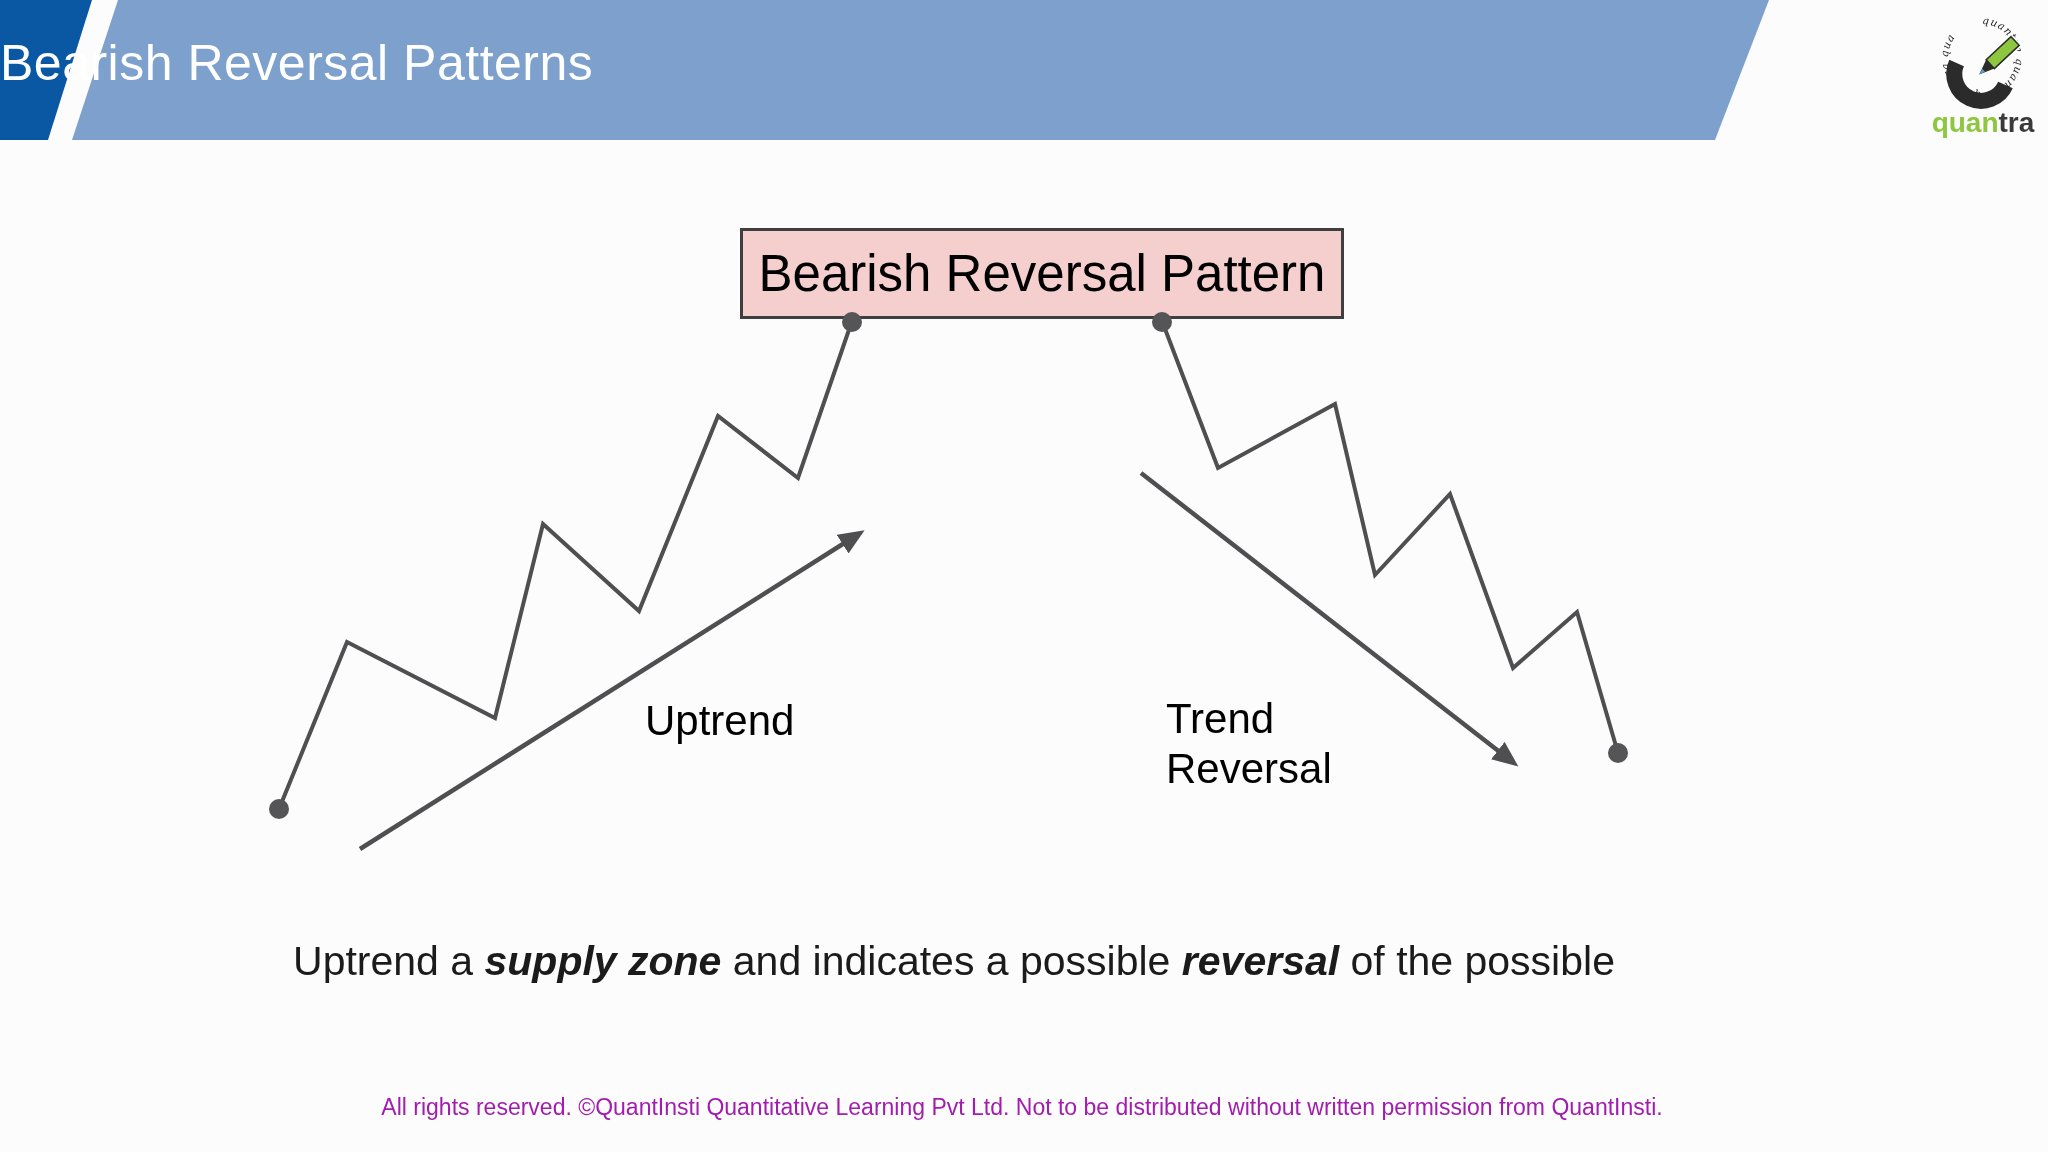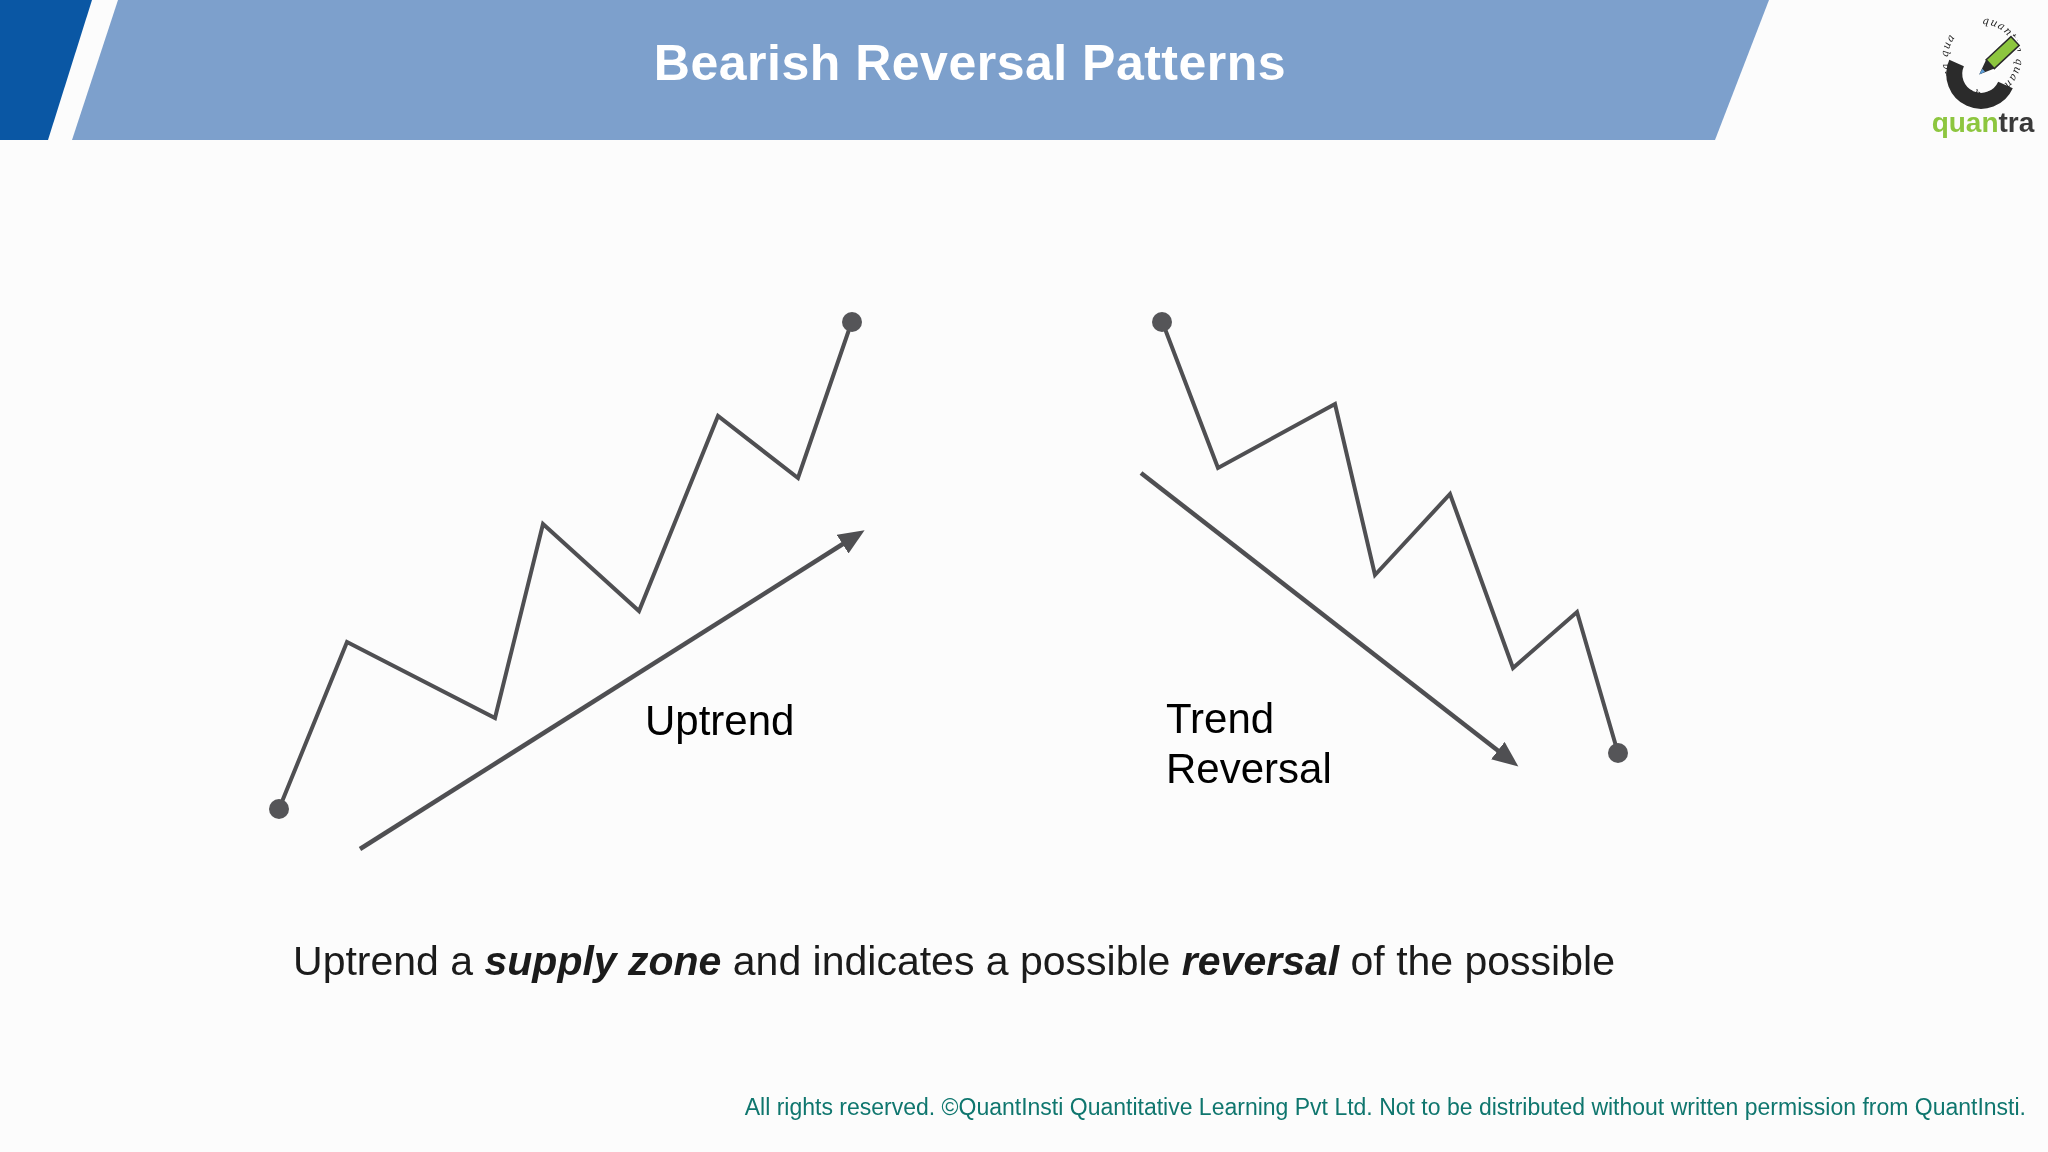--- a/index.html
+++ b/index.html
@@ -20,22 +20,21 @@
     background: #0a57a4;
     clip-path: polygon(0 0, 92px 0, 48px 100%, 0 100%);
   }
   .banner {
     position: absolute; top: 0; left: 0; width: 2048px; height: 140px;
     background: #7da0cc;
     clip-path: polygon(118px 0, 1769px 0, 1715px 100%, 72px 100%);
   }
   .page-title {
     position: absolute; top: 34px; left: 0; width: 1940px;
-    text-align: center;
-    font-size: 50px; font-weight: 700; color: #ffffff;
+    font-size: 50px; font-weight: 400; color: #ffffff;
     letter-spacing: 0.5px;
   }
 
   
   #logo { position: absolute; top: 12px; left: 1925px; width: 116px; height: 128px; z-index: 3; }
   .ring-letters { font-family: "DejaVu Serif", serif; font-style: italic; font-size: 10.5px; fill: #1c1c1c; letter-spacing: 1px; }
   .wordmark { font-size: 28px; font-weight: 700; letter-spacing: 0px; }
 
   
   .flow-box {
@@ -58,22 +57,22 @@
   .caption {
     position: absolute; top: 938px; left: 0; width: 1908px;
     text-align: center;
     font-size: 41px; color: #1b1b1b;
   }
   .caption .b { font-weight: 700; font-style: italic; }
 
   
   .footer {
     position: absolute; top: 1094px; left: 0; width: 2026px;
-    text-align: right;
-    font-size: 23px; color: #0f766e; padding-left: 18px;
+    text-align: center;
+    font-size: 23px; color: #a21caf; padding-left: 18px;
   }
 </style>
 </head>
 <body>
 
 <div id="slide">
 
   <div id="header">
     <div class="accent-parallelogram"></div>
     <div class="banner"></div>
@@ -92,20 +91,23 @@
       <rect x="-8.5" y="-24" width="17" height="40" fill="#ffffff"></rect>
       <rect x="-6" y="-22" width="12" height="34" fill="#8dc63f" stroke="#2b2b2b" stroke-width="1.5"></rect>
       <polygon points="-6,12 6,12 0,27" fill="#2b2b2b"></polygon>
       <polygon points="-2,21 2,21 0,27" fill="#5b9bd5"></polygon>
     </g>
     <text class="wordmark" x="58" y="120" text-anchor="middle">
       <tspan fill="#8dc63f">quan</tspan><tspan fill="#3a3a3a">tra</tspan>
     </text>
   </svg>
 
+  <div class="flow-box">
+    <span class="flow-box-label">Bearish Reversal Pattern</span>
+  </div>
 
   <svg id="diagram" width="2048" height="1152" viewBox="0 0 2048 1152">
     <defs>
       <marker id="arrowhead" markerUnits="userSpaceOnUse" markerWidth="30" markerHeight="26" refX="4" refY="11" orient="auto">
         <polygon points="0,0 26,11 0,22" fill="#4f4f52"></polygon>
       </marker>
     </defs>
 
     <polyline class="zigzag" points="279,809 347,642 495,718 543,524 639,611 718,416 798,478 852,321"></polyline>
     <circle class="dot" cx="279" cy="809" r="10"></circle>

